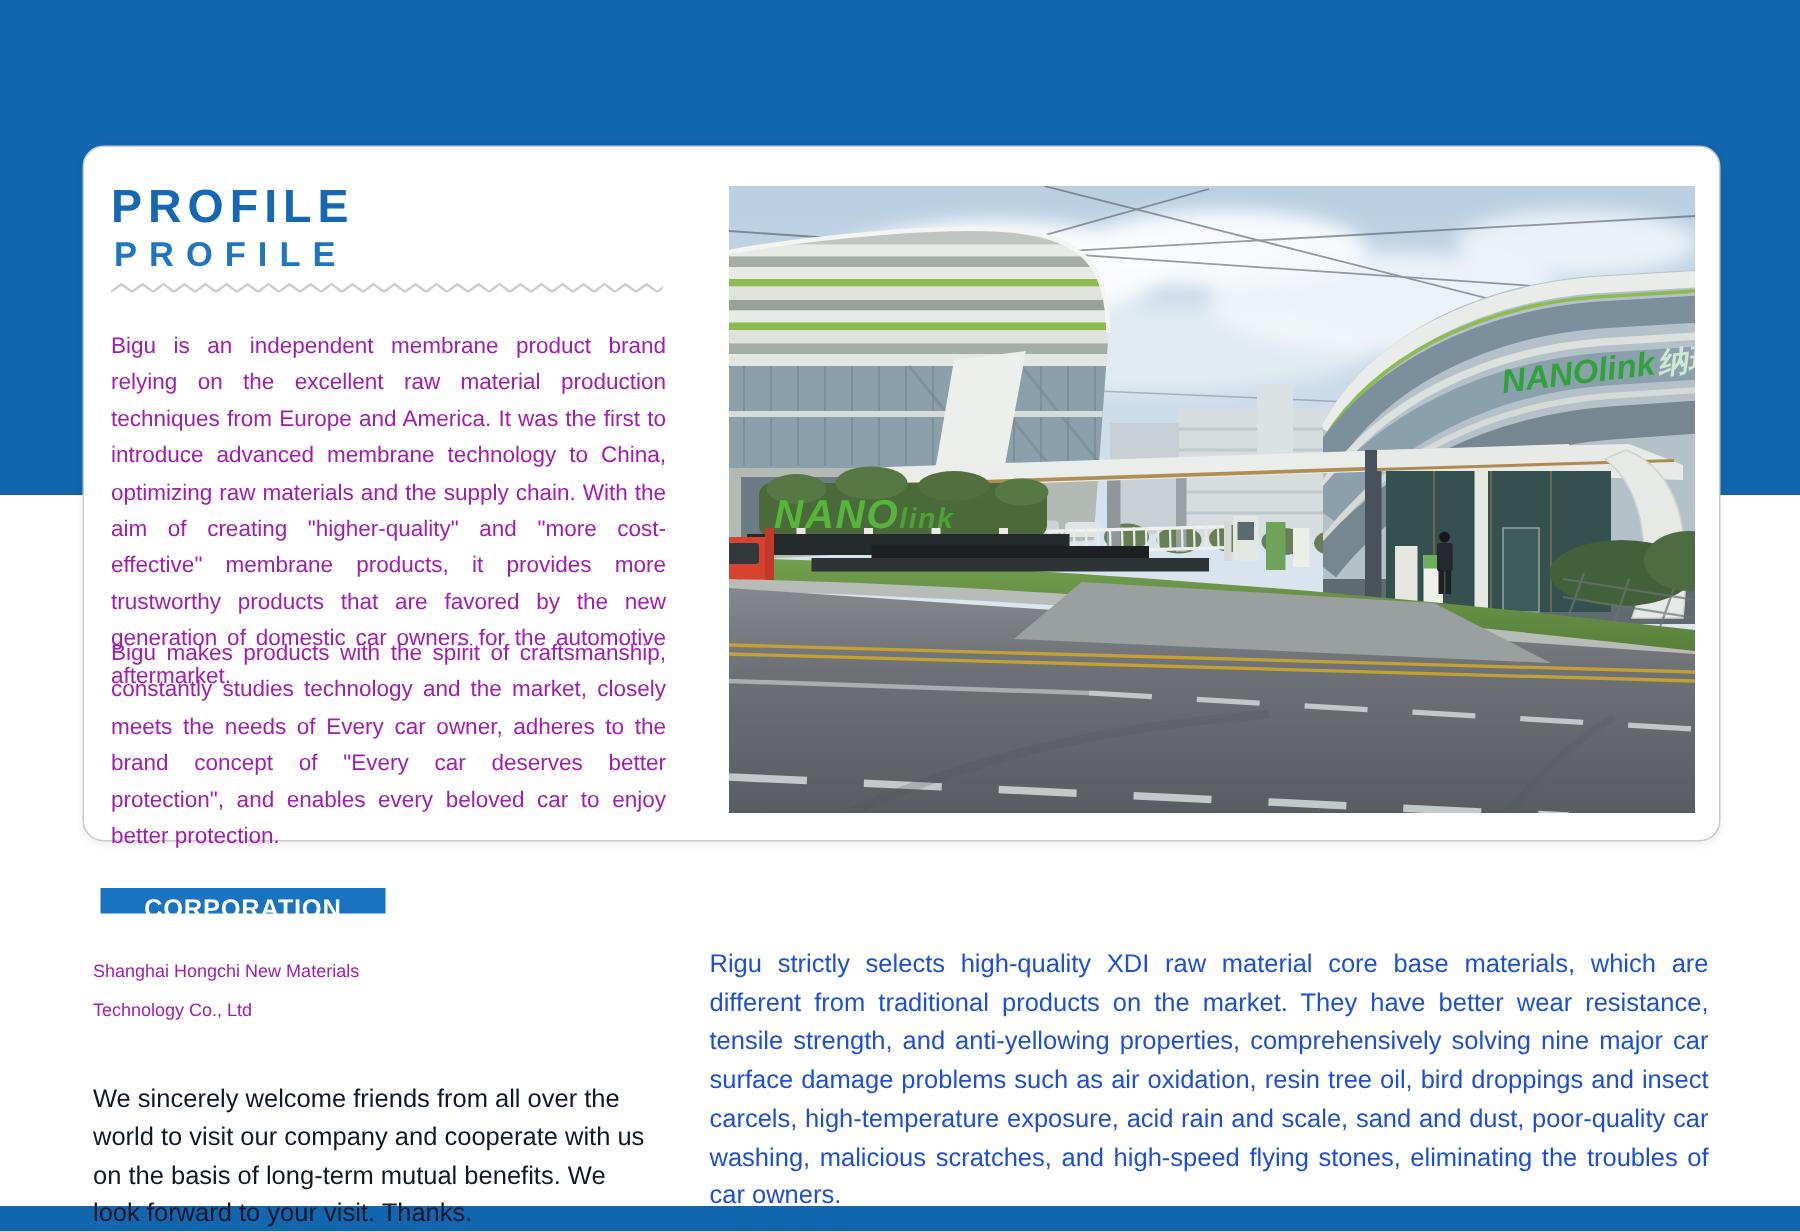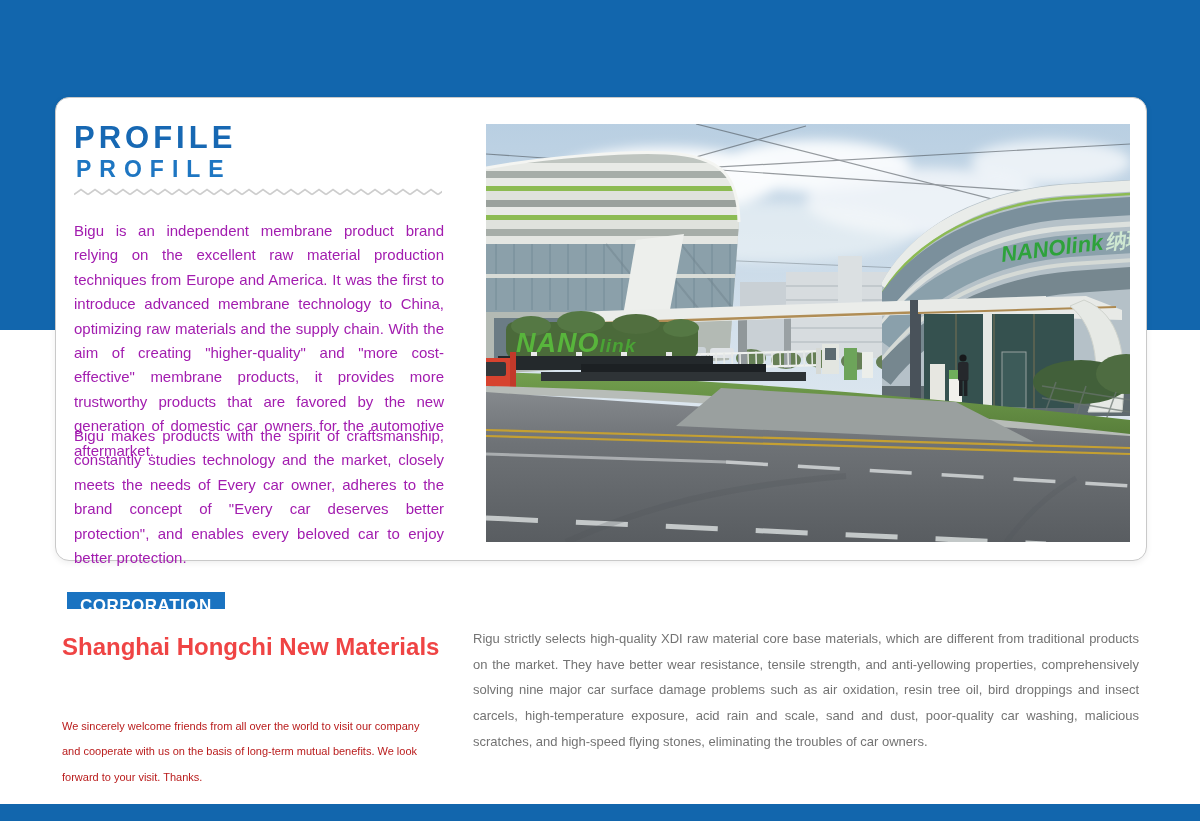--- a/index.html
+++ b/index.html
@@ -17,26 +17,26 @@
   }
   .title1{position:absolute;left:18px;top:22px;font-size:31px;font-weight:900;letter-spacing:4px;color:#1768b3}
   .title2{position:absolute;left:20px;top:58px;font-size:23px;font-weight:700;letter-spacing:8px;color:#1e76c2}
   .zig{position:absolute;left:18px;top:90px;display:block}
   .para{position:absolute;left:18px;width:370px;font-size:15px;line-height:24.4px;color:#a21caf;text-align:justify}
   .para.p1{top:106px}
   .para.p2{top:311px}
   .photo{position:absolute;left:430px;top:26px;width:644px;height:418px;display:block}
 
   .badge{
-    position:absolute;left:67px;top:592px;height:17px;line-height:27px;padding:0 13px;
+    position:absolute;left:67px;top:592px;height:17px;line-height:27px;padding:0 29px;
     background:#1a73c1;color:#ffffff;font-size:17px;font-weight:700;letter-spacing:.5px;
   }
-  .cname{position:absolute;left:62px;top:634px;font-size:24px;font-weight:700;color:#ef4444;line-height:26px}
-  .welcome{position:absolute;left:62px;top:703px;width:376px;font-size:11px;color:#b91c1c;line-height:25.4px}
-  .desc{position:absolute;left:473px;top:613px;width:666px;font-size:13px;color:#737373;line-height:25.7px;text-align:justify}
+  .cname{position:absolute;left:62px;top:634px;font-size:12px;font-weight:400;color:#a21caf;line-height:26px}
+  .welcome{position:absolute;left:62px;top:703px;width:376px;font-size:17px;color:#0f172a;line-height:25.4px}
+  .desc{position:absolute;left:473px;top:613px;width:666px;font-size:17px;color:#1d4ed8;line-height:25.7px;text-align:justify}
 </style>
 </head>
 <body>
 
 <div class="band"></div>
 <div class="bottombar"></div>
 
 <div class="card">
   <div class="title1">PROFILE</div>
   <div class="title2">PROFILE</div>
@@ -258,16 +258,17 @@
       <rect x="1" y="26" width="3.6" height="16" fill="#1e2124"></rect>
       <rect x="5.8" y="26" width="3.6" height="16" fill="#1e2124"></rect>
     </g>
   </svg>
 </div>
 
 <div class="badge">CORPORATION</div>
 
 <div class="cname">
   <span>Shanghai Hongchi New Materials</span><br>
+  <span>Technology Co., Ltd</span>
 </div>
 
 <p class="welcome">We sincerely welcome friends from all over the world to visit our company and cooperate with us on the basis of long-term mutual benefits. We look forward to your visit. Thanks.</p>
 <p class="desc">Rigu strictly selects high-quality XDI raw material core base materials, which are different from traditional products on the market. They have better wear resistance, tensile strength, and anti-yellowing properties, comprehensively solving nine major car surface damage problems such as air oxidation, resin tree oil, bird droppings and insect carcels, high-temperature exposure, acid rain and scale, sand and dust, poor-quality car washing, malicious scratches, and high-speed flying stones, eliminating the troubles of car owners.</p>
 
 </body></html>

